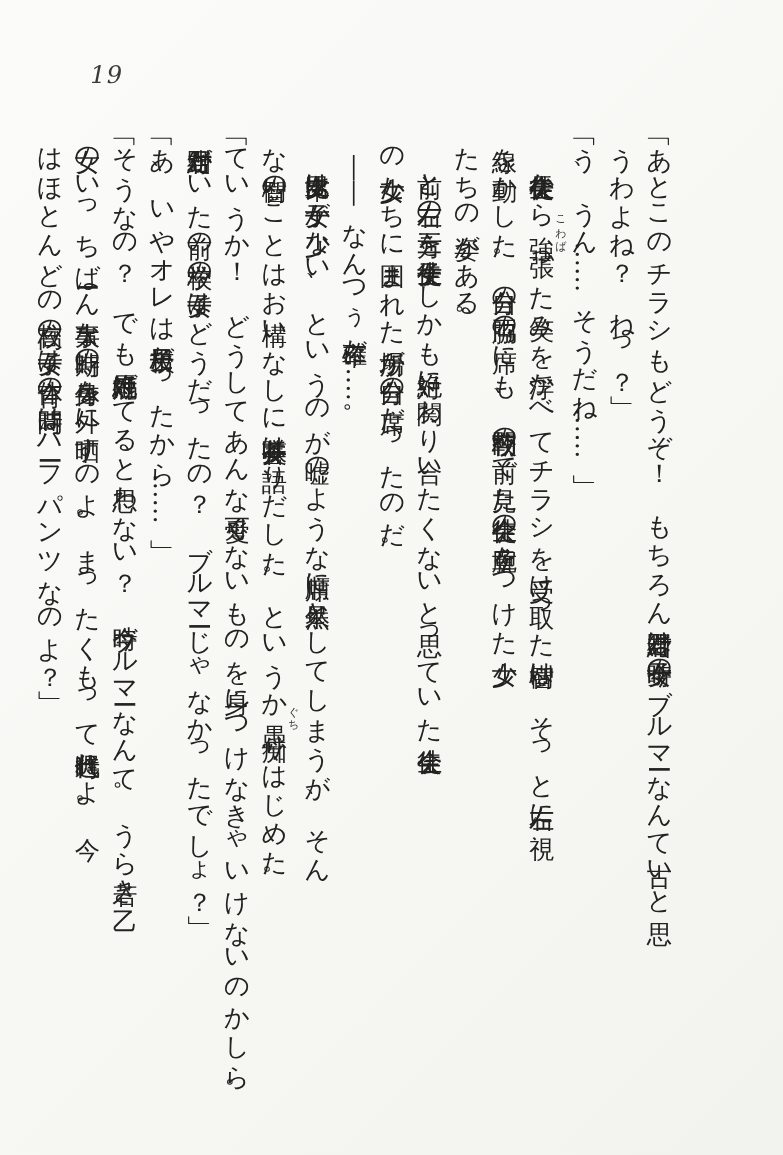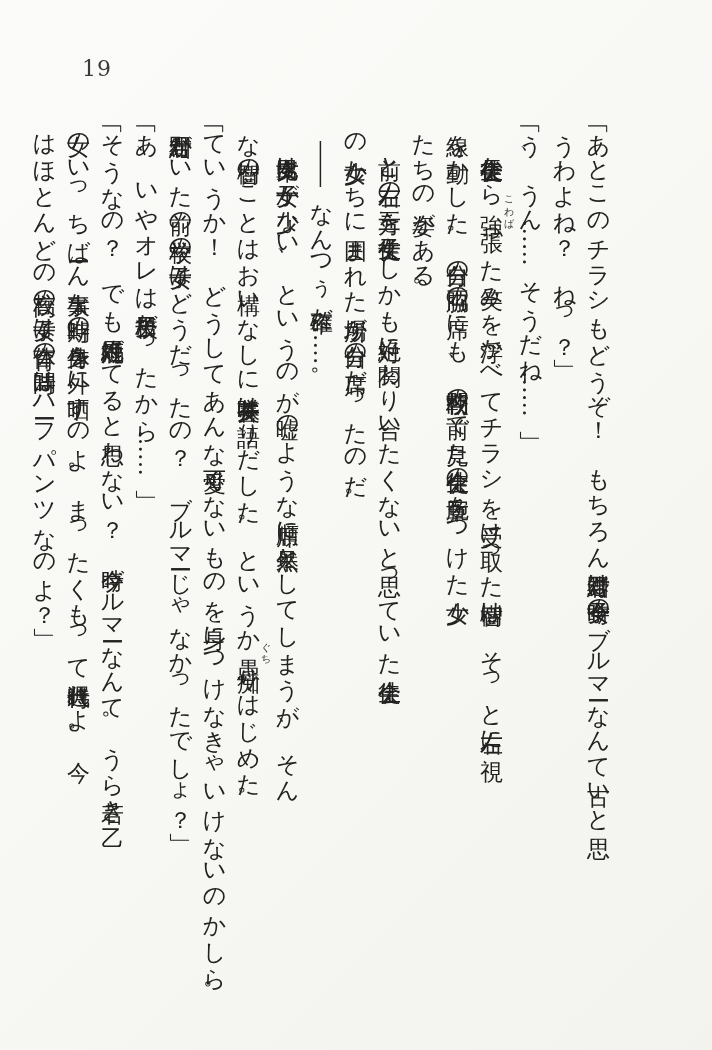--- a/index.html
+++ b/index.html
@@ -14,20 +14,21 @@
     margin: 0 auto;
     background: linear-gradient(135deg, #fbfbf9 0%, #f7f7f4 55%, #f2f2ee 100%);
     overflow: hidden;
     font-family: "DejaVu Serif", "Liberation Serif", serif;
   }
   .page-number {
     position: absolute;
     top: 56px;
     left: 82px;
     font-size: 22px;
+    font-style: italic;
     color: #3a3a3a;
     letter-spacing: 1px;
   }
   .text-block {
     position: absolute;
     top: 118px;
     right: 96px;
     height: 892px;
     writing-mode: vertical-rl;
     text-orientation: mixed;

